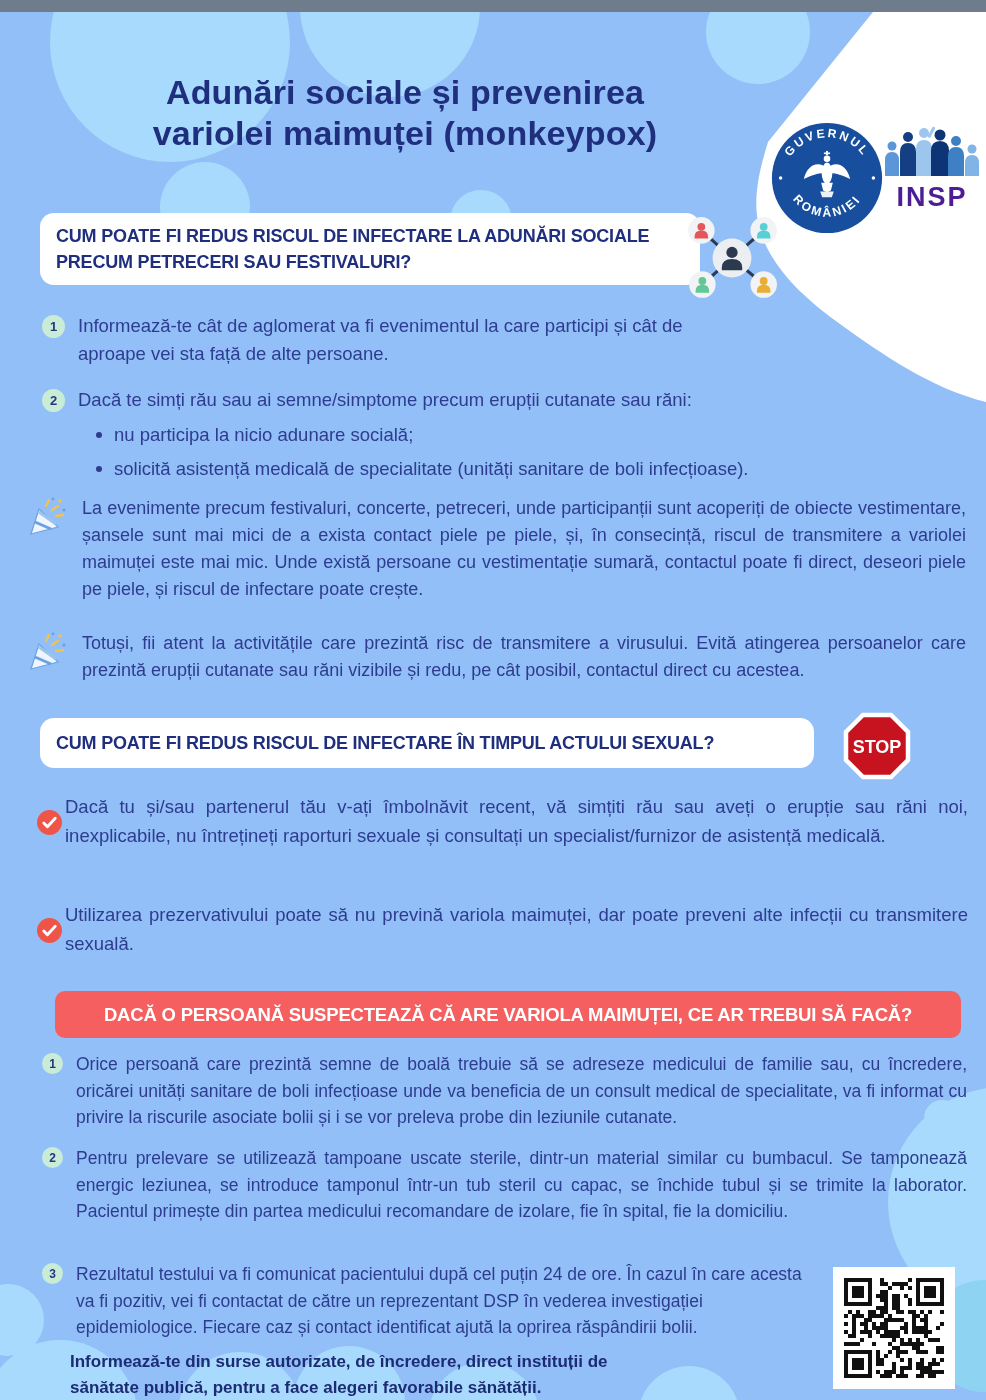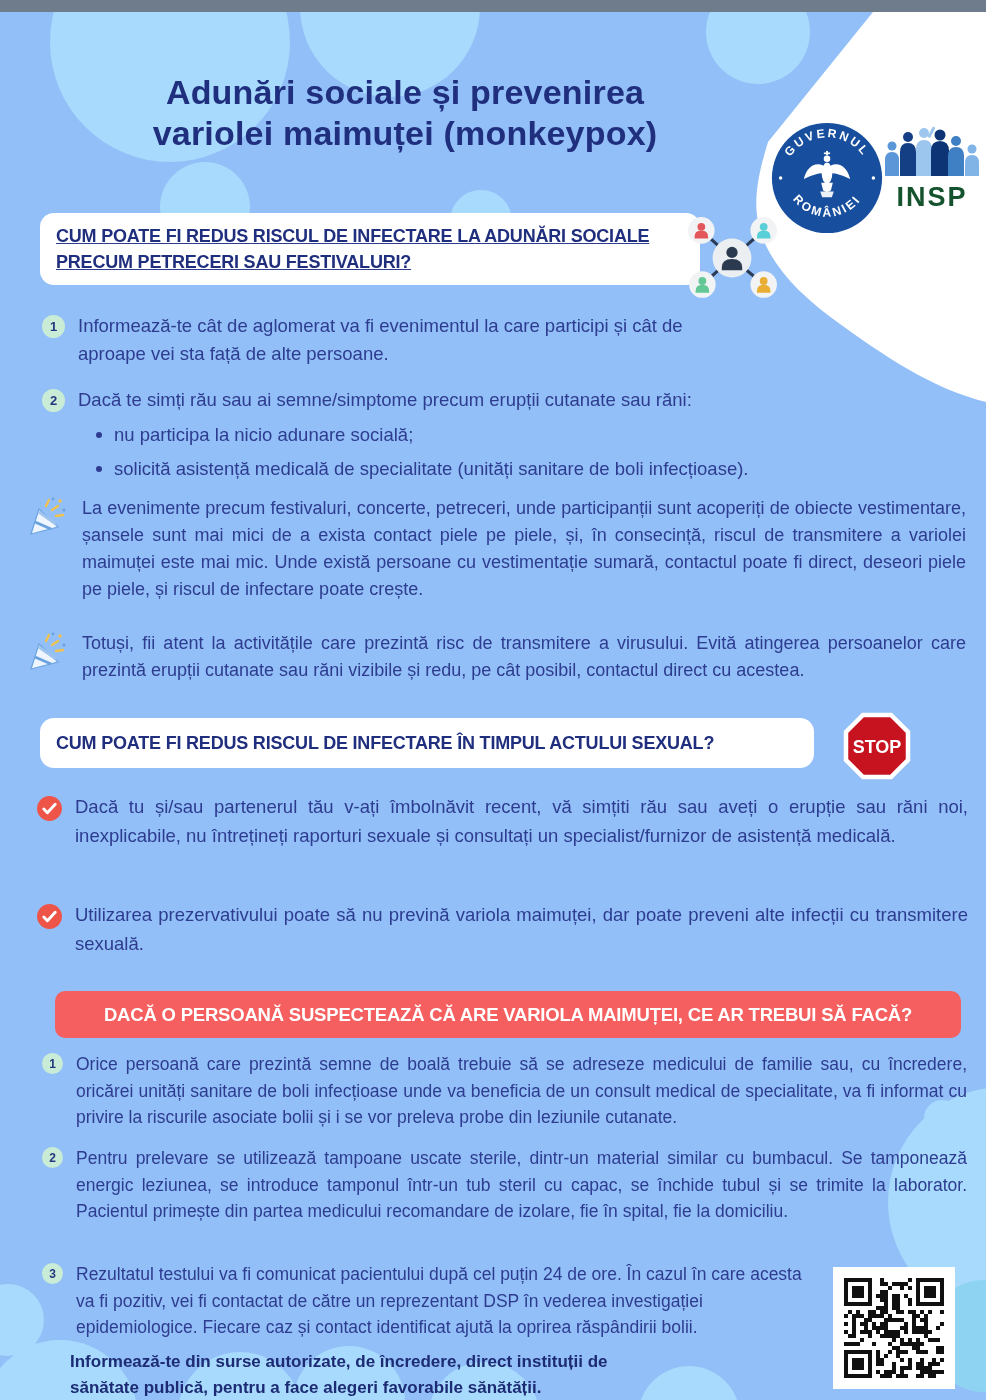--- a/index.html
+++ b/index.html
@@ -13,25 +13,25 @@
     background:var(--bg);overflow:hidden;
     font-family:"Liberation Sans",sans-serif;color:var(--body);
   }
   .bub{position:absolute;border-radius:50%;background:var(--bubble);z-index:0;}
   .blob{position:absolute;left:750px;top:0;width:236px;height:400px;z-index:1;}
   .z{position:absolute;z-index:2;}
   .title{left:50px;top:60px;width:710px;text-align:center;
     font-size:34px;font-weight:700;line-height:1.22;color:var(--navy);letter-spacing:.2px;}
   .seal{left:769px;top:108px;width:116px;height:116px;z-index:3;}
   .insp{left:884px;top:112px;width:96px;z-index:3;text-align:center;}
-  .insp-text{font-size:27px;font-weight:800;color:#14532d;letter-spacing:2px;margin-top:-2px;}
+  .insp-text{font-size:27px;font-weight:800;color:#4c1d95;letter-spacing:2px;margin-top:-2px;}
   .banner{background:#fff;border-radius:14px;display:flex;align-items:center;
     padding:10px 16px;}
   .banner .btxt{font-size:18px;font-weight:700;line-height:1.45;color:var(--navy);letter-spacing:-.2px;}
-  .banner1{left:40px;top:201px;width:660px;min-height:64px;text-decoration:underline;}
+  .banner1{left:40px;top:201px;width:660px;min-height:64px;}
   .banner2{left:40px;top:706px;width:774px;height:50px;}
   .banner2 .btxt{white-space:nowrap;}
   .netico{left:680px;top:200px;width:104px;height:92px;}
   .list1{left:42px;top:300px;width:860px;}
   .nrow{display:flex;gap:13px;align-items:flex-start;}
   .nbadge{width:23px;height:23px;border-radius:50%;background:var(--mint);color:#27367f;
     font-weight:700;font-size:13px;display:flex;align-items:center;justify-content:center;
     flex:none;margin-top:3px;}
   .nbadge.small{width:21px;height:21px;font-size:12px;margin-top:2px;}
   .btext{font-size:18.5px;line-height:1.52;color:var(--body);}
@@ -39,21 +39,21 @@
   .gap1{height:18px;}
   .bullets{padding-left:54px;margin-top:7px;text-align:right;}
   .bullet{display:flex;gap:12px;align-items:flex-start;margin-top:6px;}
   .dot{width:6px;height:6px;border-radius:50%;background:var(--body);flex:none;margin-top:11px;}
   .note{display:flex;gap:16px;align-items:flex-start;}
   .note1{left:26px;top:483px;width:940px;}
   .note2{left:26px;top:618px;width:940px;}
   .ntxt{font-size:18px;line-height:1.5;text-align:justify;color:var(--body);}
   .popico{width:40px;height:40px;flex:none;margin-top:2px;}
   .stop{left:842px;top:699px;width:70px;height:70px;}
-  .chk{display:flex;gap:12px;align-items:flex-start;}
+  .chk{display:flex;gap:2px;align-items:center;}
   .chk1{left:36px;top:780px;width:932px;}
   .chk2{left:36px;top:888px;width:932px;}
   .ctxt{font-size:18.5px;line-height:1.58;text-align:justify;color:var(--body);}
   .ckico{width:27px;height:27px;flex:none;margin-top:3px;}
   .redbanner{left:55px;top:979px;width:906px;height:47px;background:var(--red);
     border-radius:10px;display:flex;align-items:center;justify-content:center;}
   .redbanner .rtxt{color:#fff;font-size:18.5px;font-weight:700;white-space:nowrap;letter-spacing:-.2px;}
   .s3{width:925px;}
   .s3a{left:42px;top:1039px;}
   .s3b{left:42px;top:1133px;}

